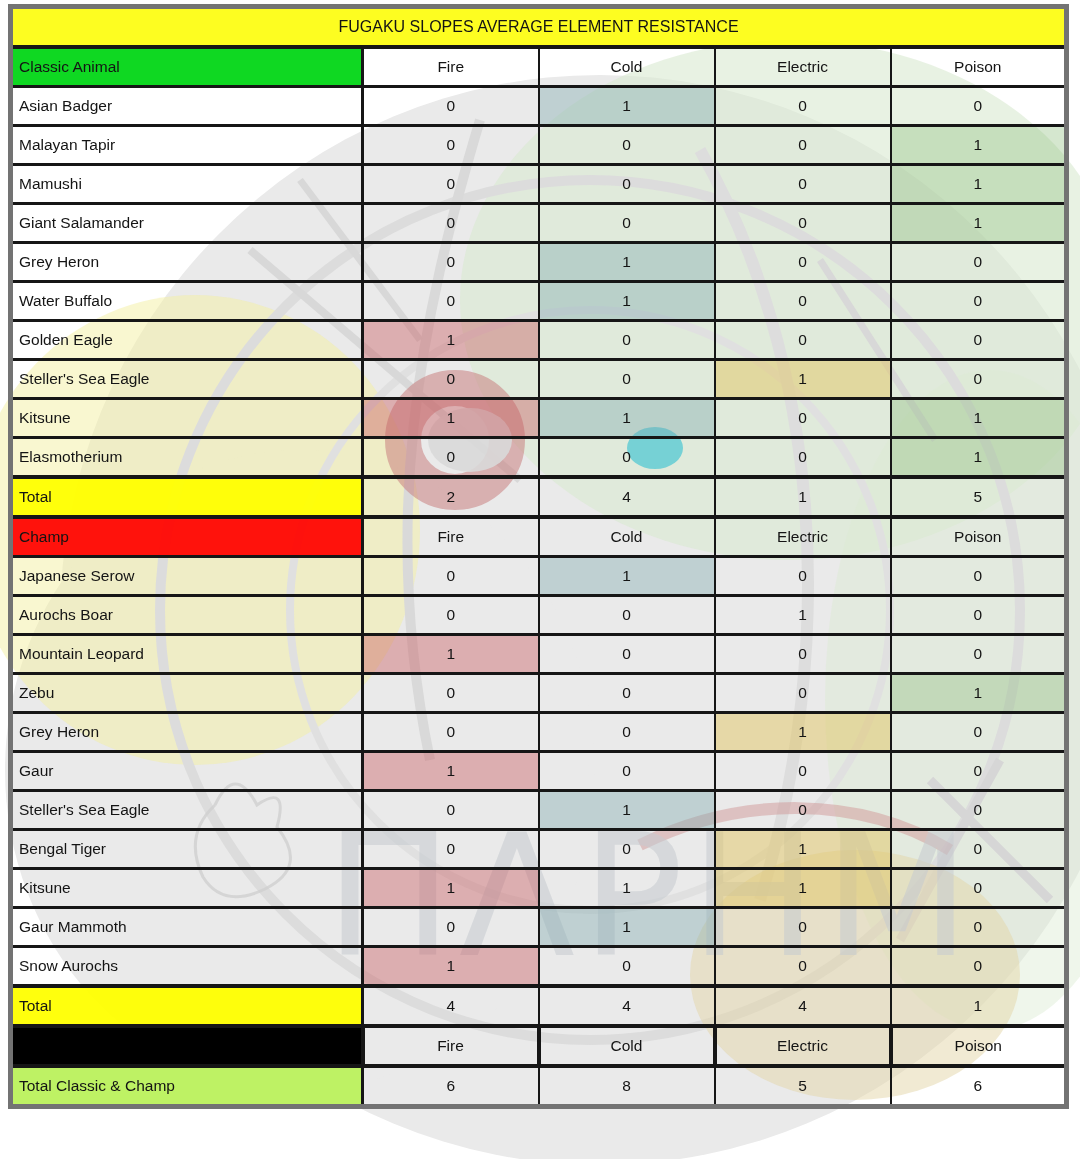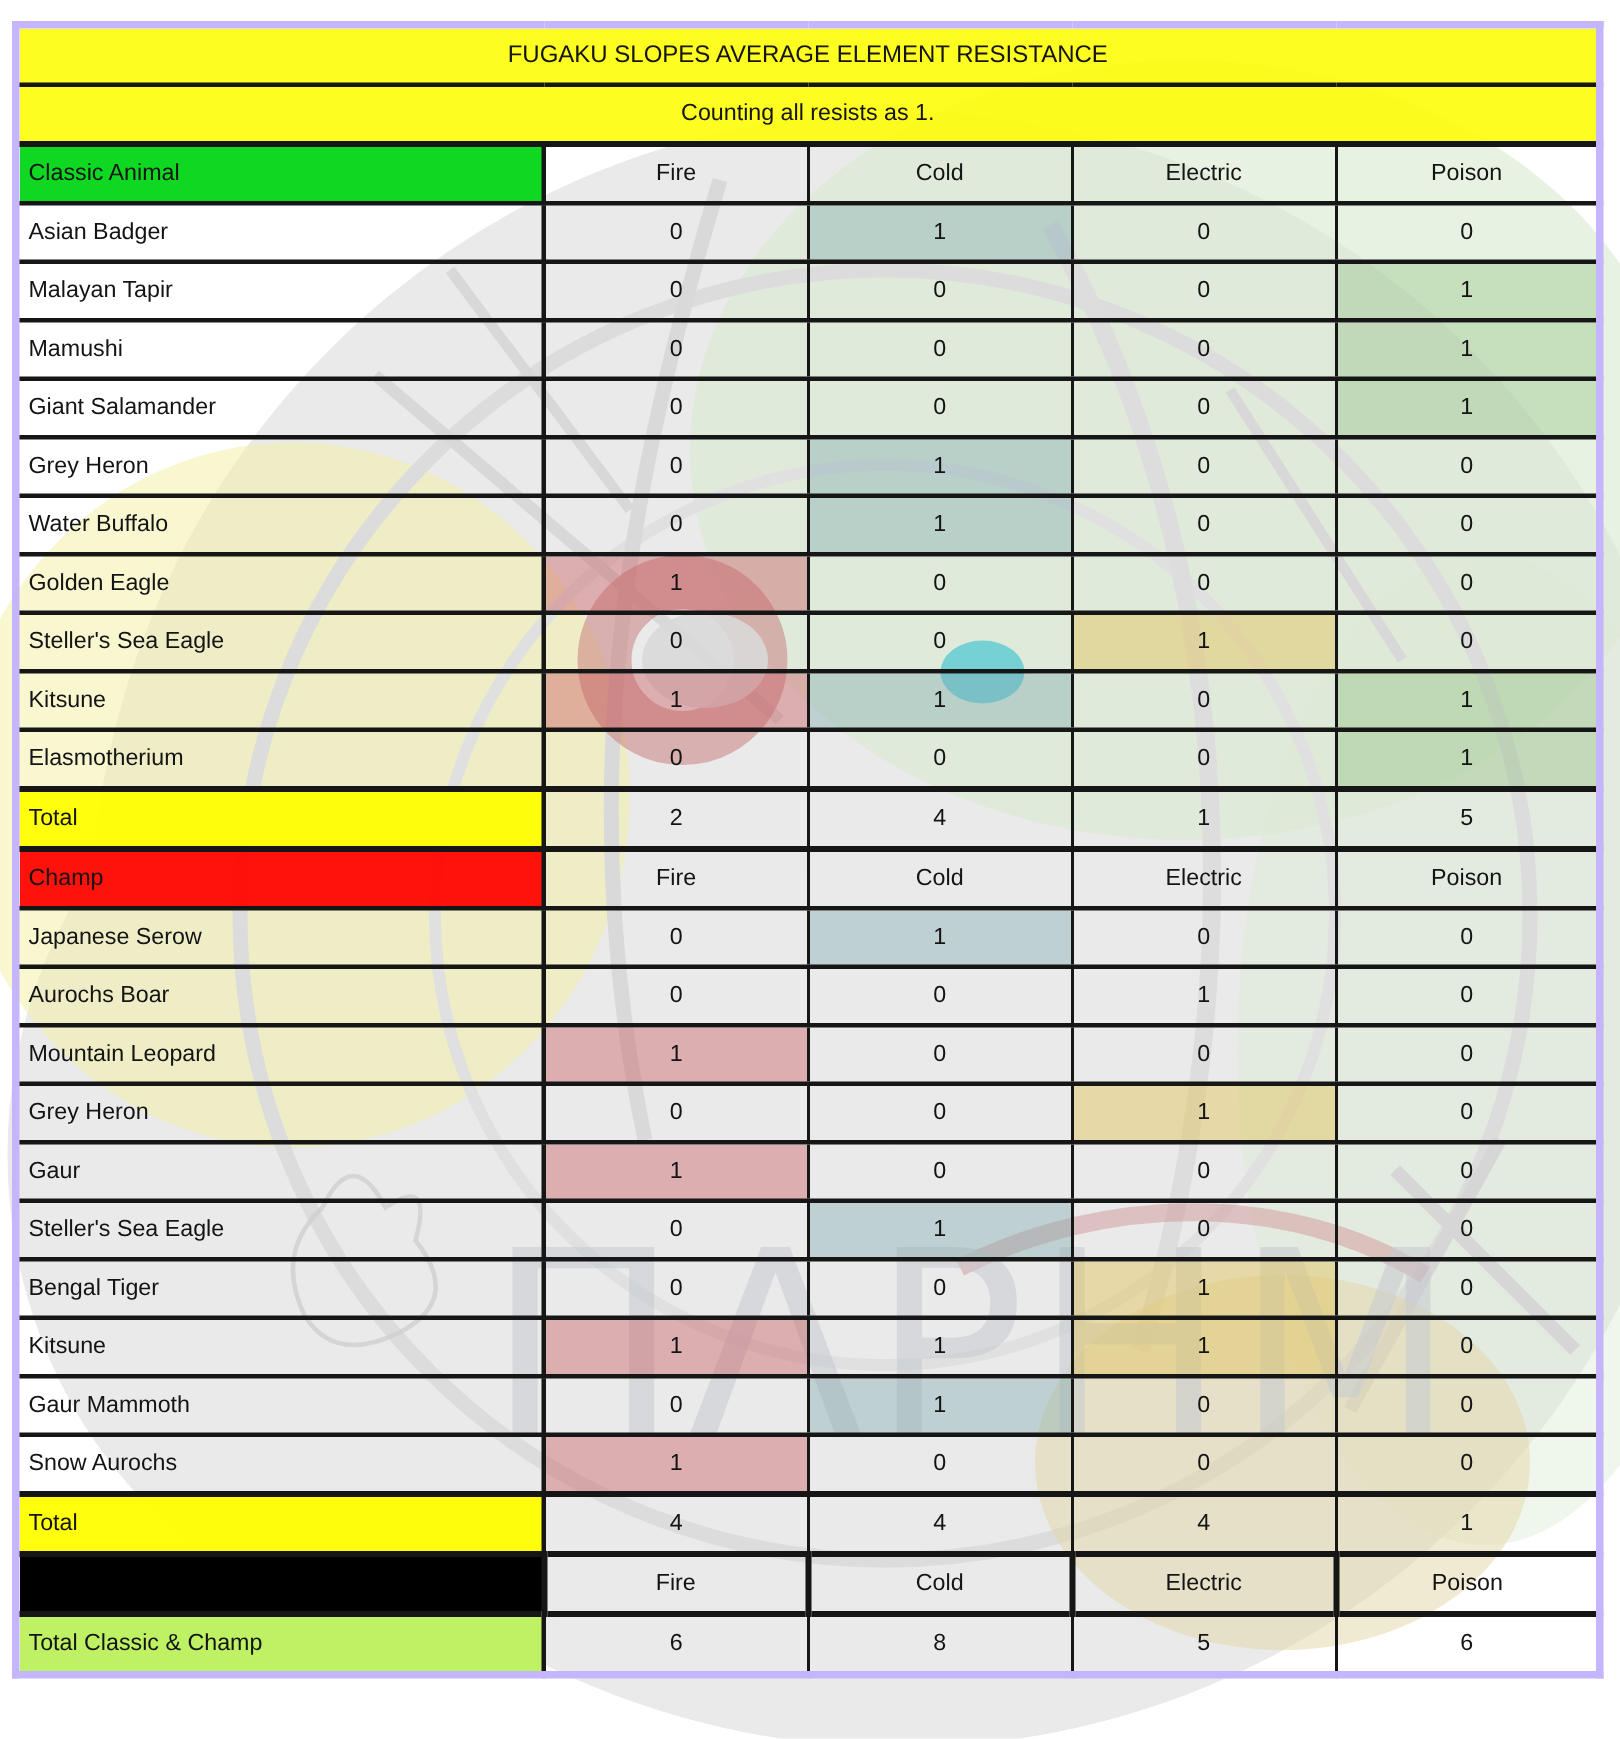--- a/index.html
+++ b/index.html
@@ -2,23 +2,23 @@
 <html><head>
 <meta charset="utf-8">
 <style>
   html,body{margin:0;padding:0;}
   body{
     width:1080px;height:1159px;position:relative;background:#ffffff;
     font-family:"Liberation Sans",sans-serif;overflow:hidden;
   }
   .watermark{position:absolute;left:0;top:0;z-index:0;pointer-events:none;}
   table.resist{
-    position:absolute;left:8px;top:14px;z-index:1;
+    position:absolute;left:8px;top:4px;z-index:1;
     border-collapse:collapse;table-layout:fixed;
-    border:5px solid #c4b5fd;
+    border:5px solid #737373;
   }
   td{
     border:2px solid #161616;
     border-top-width:3px;border-bottom-width:3px;
     height:36px;padding:0;font-size:15.5px;color:#141414;
     white-space:nowrap;overflow:hidden;background:transparent;
   }
   td.name{text-align:left;padding-left:6px;border-right-width:3px;}
   td.val{text-align:center;}
   td.center{text-align:center;}
@@ -59,23 +59,20 @@
     <col style="width:352px">
     <col style="width:176px">
       <col style="width:176px">
     <col style="width:176px">
       <col style="width:176px">
   </colgroup>
   <tbody id="tbl-body">
     <tr>
       <td colspan="5" class="center title-cell ybg" style="background: rgba(253, 253, 2, 0.88);">FUGAKU SLOPES AVERAGE ELEMENT RESISTANCE</td>
     </tr>
-    <tr class="sep-bottom">
-      <td colspan="5" class="center ybg" style="background: rgba(253, 253, 2, 0.88);">Counting all resists as 1.</td>
-    </tr>
 
   <tr class="sep-top">
         <td class="name" style="background: rgba(2, 214, 22, 0.95);">Classic Animal</td>
         <td class="val">Fire</td>
         <td class="val">Cold</td>
         <td class="val">Electric</td>
         <td class="val">Poison</td>
       </tr>
       <tr>
         <td class="name">Asian Badger</td>
@@ -176,20 +173,27 @@
         <td class="val">0</td>
       </tr>
       <tr>
         <td class="name">Mountain Leopard</td>
         <td class="val" style="background: rgba(201, 90, 96, 0.42);">1</td>
         <td class="val">0</td>
         <td class="val">0</td>
         <td class="val">0</td>
       </tr>
       <tr>
+        <td class="name">Zebu</td>
+        <td class="val">0</td>
+        <td class="val">0</td>
+        <td class="val">0</td>
+        <td class="val" style="background: rgba(138, 189, 122, 0.36);">1</td>
+      </tr>
+      <tr>
         <td class="name">Grey Heron</td>
         <td class="val">0</td>
         <td class="val">0</td>
         <td class="val" style="background: rgba(226, 196, 94, 0.48);">1</td>
         <td class="val">0</td>
       </tr>
       <tr>
         <td class="name">Gaur</td>
         <td class="val" style="background: rgba(201, 90, 96, 0.42);">1</td>
         <td class="val">0</td>

